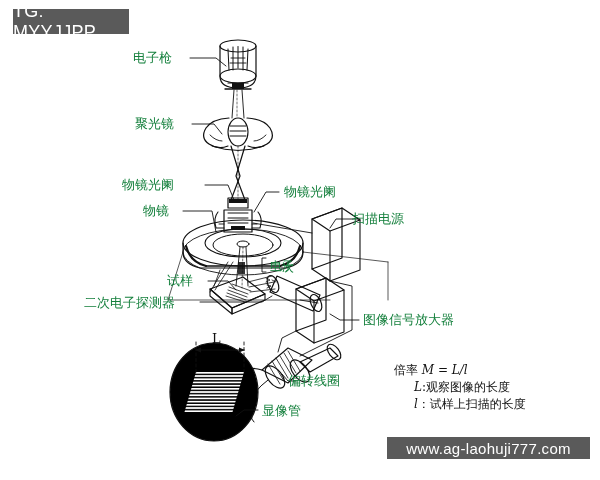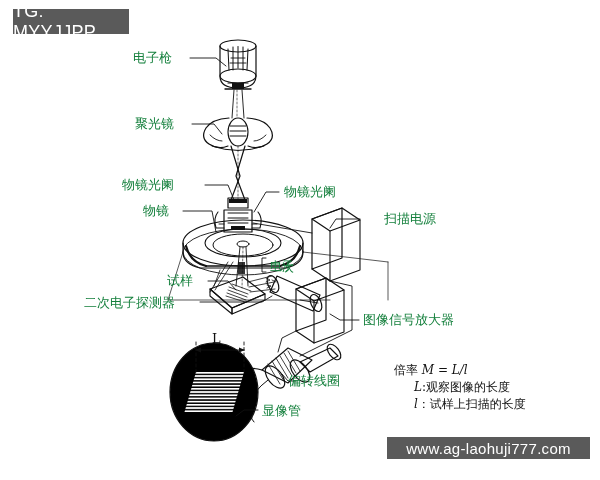--- a/index.html
+++ b/index.html
@@ -293,21 +293,21 @@
   <div class="lbl" style="left:133px; top:50px;">电子枪</div>
 
   <div class="lbl" style="left:135px; top:116px;">聚光镜</div>
 
   <div class="lbl" style="left:122px; top:177px;">物镜光阑</div>
 
   <div class="lbl" style="left:143px; top:203px;">物镜</div>
 
   <div class="lbl" style="left:284px; top:184px;">物镜光阑</div>
 
-  <div class="lbl" style="left:384px; top:211px;">扫描电源</div>
+  <div class="lbl" style="left:352px; top:211px;">扫描电源</div>
 
   <div class="lbl lbl-sm" style="left:270px; top:260px;text-align:right;">二次</div>
 
   <div class="lbl lbl-sm" style="left:270px; top:259px;">电子</div>
 
   <div class="lbl" style="left:167px; top:273px;">试样</div>
 
   <div class="lbl" style="left:84px; top:295px;">二次电子探测器</div>
 
   <div class="lbl" style="left:363px; top:312px;">图像信号放大器</div>

